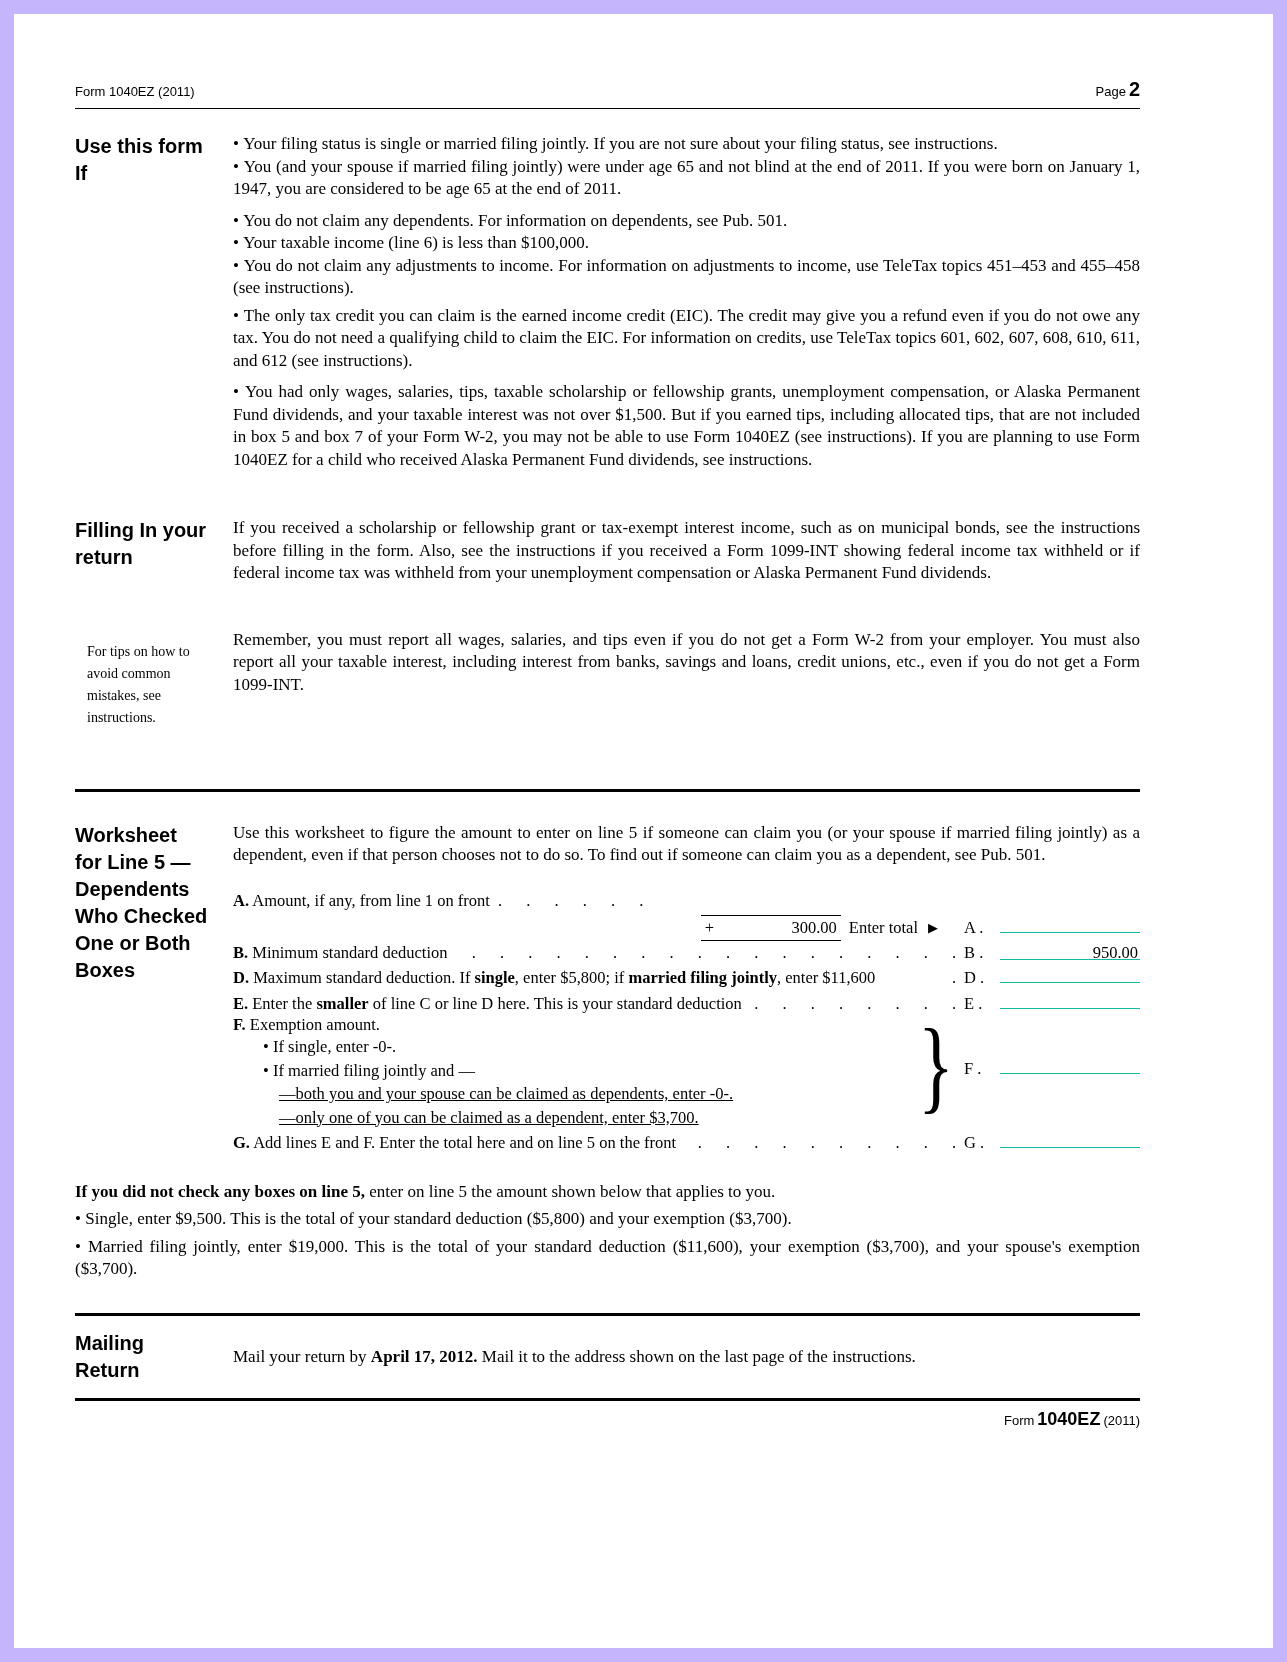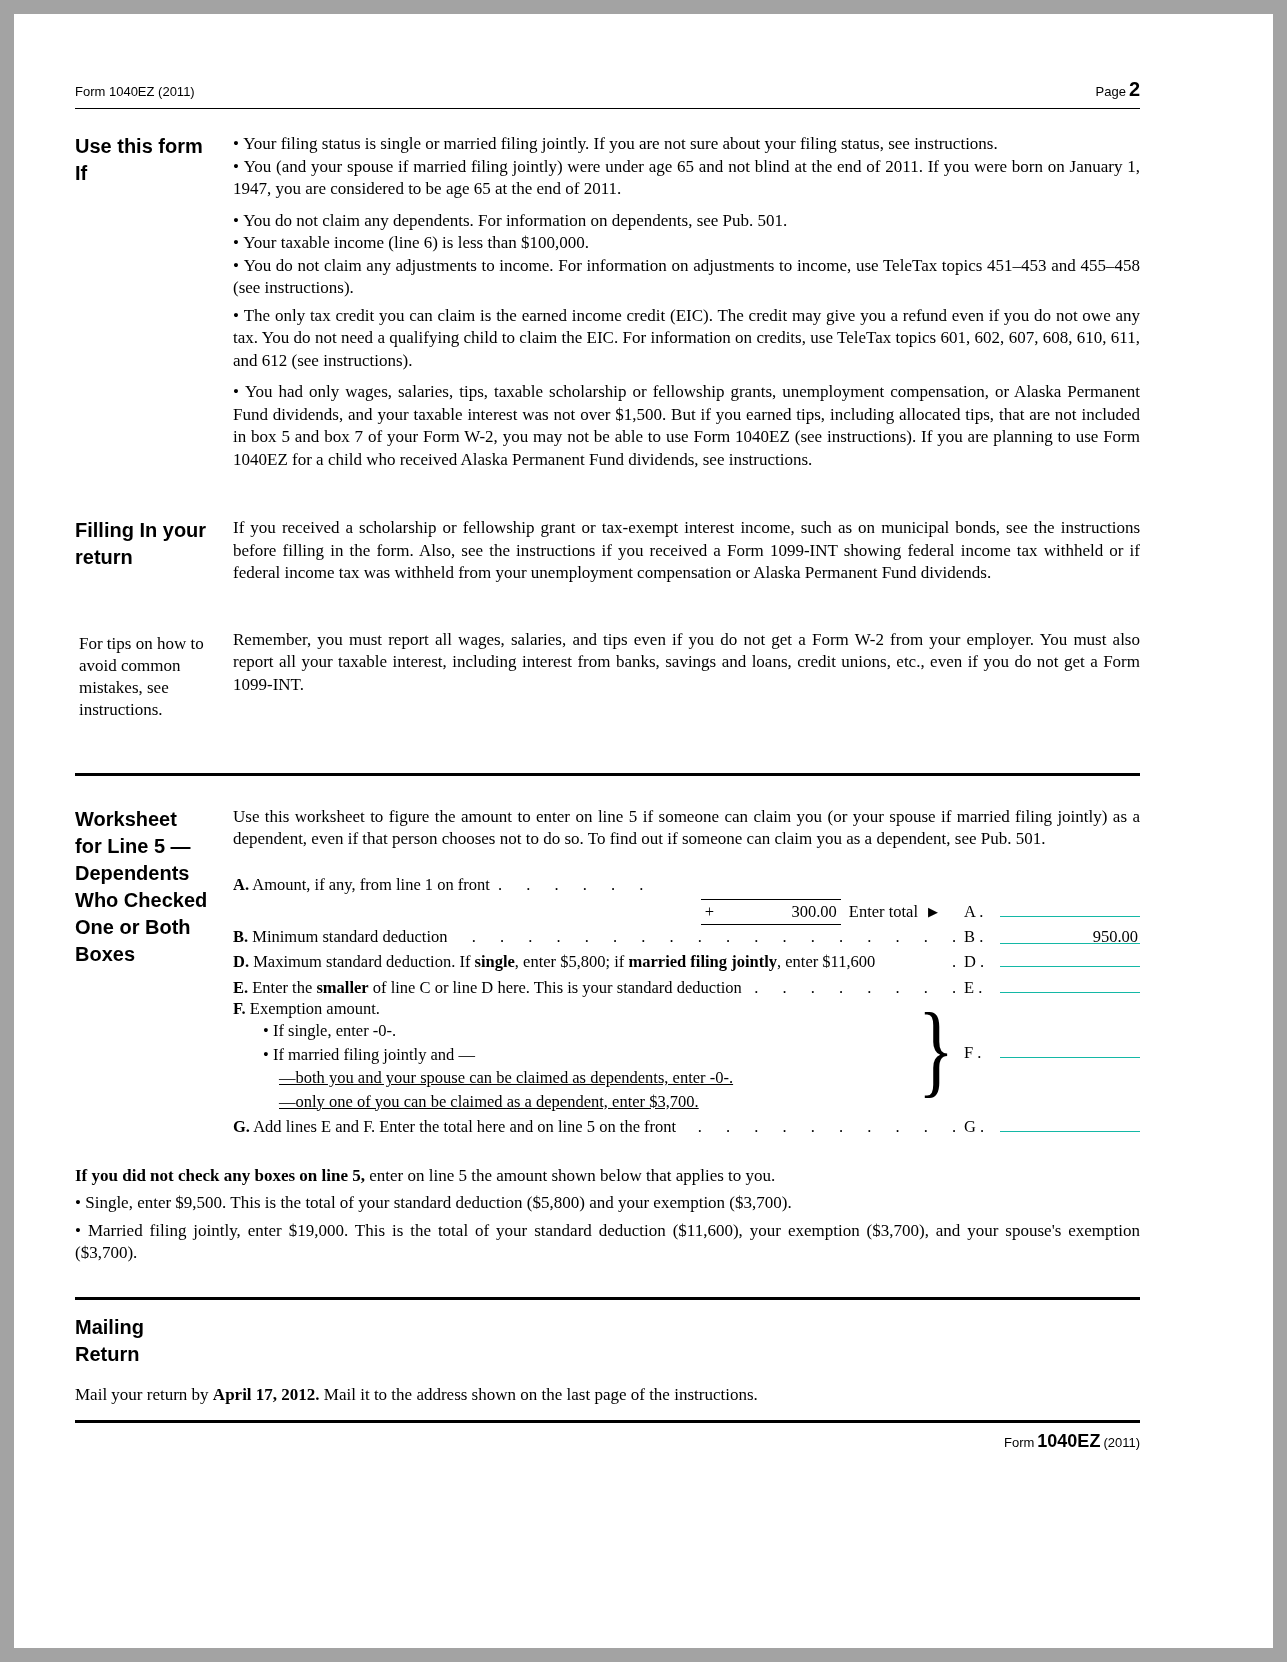--- a/index.html
+++ b/index.html
@@ -1,18 +1,18 @@
 <!DOCTYPE html>
 <html><head>
 <meta charset="utf-8">
 <style>
   html,body { margin:0; padding:0; background:#e8e8e8; }
   .frame {
     width:1287px; height:1662px; box-sizing:border-box;
-    background:#a3a3a3; padding:14px;
+    background:#c4b5fd; padding:14px;
     font-family:"Liberation Serif", serif; color:#000;
   }
   .page {
     background:#ffffff; width:100%; height:100%; box-sizing:border-box;
     padding:64px 133px 0 61px; overflow:hidden;
   }
   
   .header { display:flex; justify-content:space-between; align-items:baseline;
     font-family:"Liberation Sans", sans-serif; font-size:13px; }
   .page-num { font-size:20px; font-weight:bold; margin-left:3px; }
@@ -22,33 +22,33 @@
   .r2 { margin-top:32px; }
   .r3 { margin-top:14px; }
 
   
   .sec { display:flex; }
   .aside { width:158px; flex-shrink:0; box-sizing:border-box; padding-right:24px; }
   .main { flex:1; min-width:0; }
   .heading { font-family:"Liberation Sans", sans-serif; font-weight:bold;
     font-size:20px; line-height:27px; margin:0; }
   .heading span { display:block; }
-  .aside-note { font-size:17px; line-height:22px; margin:4px; }
+  .aside-note { font-size:14px; line-height:22px; margin:12px; }
 
   .body-text { font-size:17px; line-height:22.5px; margin:0; text-align:justify; }
   .bullet::before { content:"\2022\00a0"; }
   .g8 { margin-top:9px; }
   .g4 { margin-top:5px; }
 
   .sec-useform { margin-top:24px; }
   .sec-filling { margin-top:46px; }
   .sec-tips { margin-top:44px; }
   .sec-worksheet { margin-top:30px; }
   .sec-keepcopy { margin-top:26px; }
-  .sec-mailing { margin-top:14px; margin-bottom:8px;flex-direction:column; }
+  .sec-mailing { margin-top:14px; margin-bottom:8px; }
 
   
   .ws-area { margin-top:22px; font-size:16.5px; }
   .ws-row { display:flex; align-items:baseline; line-height:23.5px; }
   .ws-label { white-space:nowrap; }
   .ws-dots { flex:1; overflow:hidden; white-space:nowrap; word-spacing:20px;
     padding:0 8px; text-align:right; }
   .ws-dots-left { text-align:left; }
   .ws-letter { width:36px; white-space:nowrap; flex-shrink:0; }
   .ws-line { display:inline-block; width:140px; height:18px;

